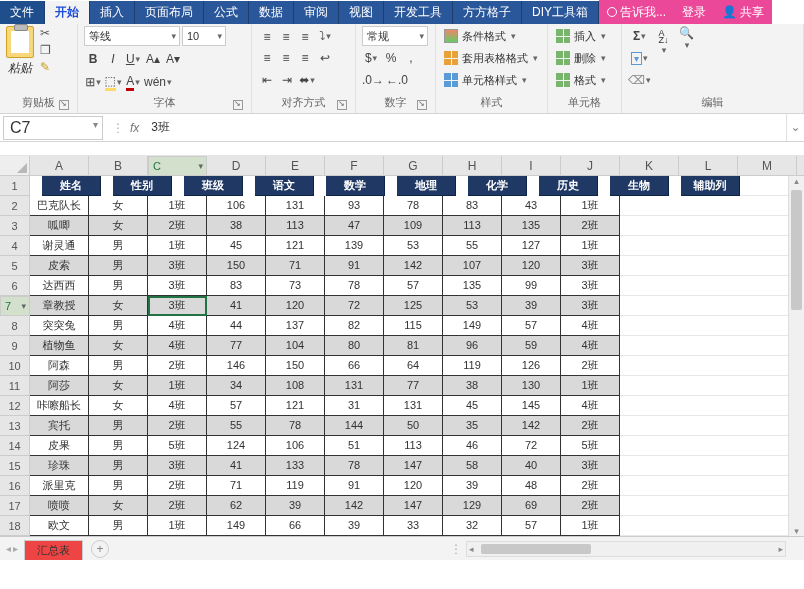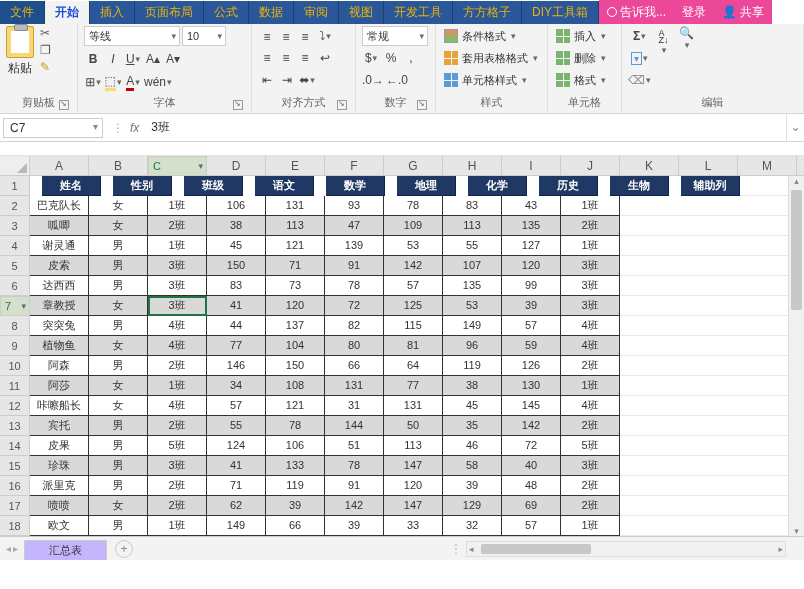--- a/index.html
+++ b/index.html
@@ -1,20 +1,20 @@
 <!DOCTYPE html>
 <html><head>
 <meta charset="utf-8">
 <style>
 * { margin: 0; padding: 0; box-sizing: border-box; font-family: "Microsoft YaHei", Arial, sans-serif; }
 body { width: 804px; height: 589px; overflow: hidden; background: #fff; font-size: 12px; color: #333; }
 
 
 .titlebar { background: #fff; height: 24px; display: flex; align-items: flex-end; }
-.tab { padding: 3px 10px; color: #eab308; background: #2a569a; font-size: 12px; cursor: pointer; border-right: 1px solid #1e3e6e; }
+.tab { padding: 3px 10px; color: #ffffff; background: #2a569a; font-size: 12px; cursor: pointer; border-right: 1px solid #1e3e6e; }
 .tab.first { background: #1f4e8c; }
 .tab.active { background: #f3f3f3; color: #1d4ed8; font-weight: bold; }
 .title-right { display: flex; align-items: center; background: #ec4899; height: 100%; }
 .title-right .ritem { color: #fff; padding: 3px 8px; cursor: pointer; display: flex; align-items: center; gap: 3px; }
 .bulb { display:inline-block; width:10px; height:10px; border:1px solid #fff; border-radius:50%; }
 
 
 .ribbon { background: #f3f3f3; border-bottom: 1px solid #d4d4d4; height: 90px; display: flex; }
 .group { border-right: 1px solid #e0e0e0; padding: 2px 6px 0 6px; display: flex; flex-direction: column; }
 .group-body { flex: 1; display: flex; align-items: flex-start; gap: 3px; }
@@ -22,21 +22,21 @@
 .dlg-launch { position: absolute; right: 2px; bottom: 3px; width: 10px; height: 10px; border: 1px solid #999; cursor: pointer; }
 .dlg-launch::after { content: "↘"; font-size: 8px; position: absolute; top: -2px; left: 0; color: #666; }
 
 .vcol { display: flex; flex-direction: column; gap: 2px; }
 .hrow { display: flex; align-items: center; gap: 2px; }
 .ctl { display: inline-flex; align-items: center; justify-content: center; min-width: 18px; height: 20px; cursor: pointer; color: #444; }
 .sel { border: 1px solid #ccc; background: #fff; height: 20px; font-size: 11px; padding: 0 14px 0 4px; position: relative; display: inline-flex; align-items: center; }
 .sel::after { content: "▾"; position: absolute; right: 3px; font-size: 9px; color: #666; }
 .dd { font-size: 9px; color: #666; margin-left: 1px; }
 
-.paste-btn { display: flex; flex-direction: column; align-items: center; gap: 2px; cursor: pointer; }
+.paste-btn { display: flex; flex-direction: column; align-items: center; gap: 2px; cursor: pointer; font-style: italic; }
 .clipboard-icon { width: 28px; height: 32px; background: #f8d77a; border: 1px solid #c9a227; border-radius: 2px; position: relative; }
 .clipboard-icon::before { content: ""; position: absolute; top: -3px; left: 7px; width: 12px; height: 5px; background: #bbb; border: 1px solid #888; border-radius: 2px; }
 .clipboard-icon::after { content: ""; position: absolute; top: 4px; left: 4px; right: 4px; bottom: 4px; background: #fff; }
 .mini-icons { display: flex; flex-direction: column; gap: 3px; margin-left: 3px; }
 .scissors, .copy-i, .brush { width: 14px; height: 14px; cursor: pointer; position: relative; }
 .scissors::before { content: "✂"; color: #555; font-size: 12px; }
 .copy-i::before { content: "❐"; color: #555; font-size: 12px; }
 .brush::before { content: "✎"; color: #c90; font-size: 12px; }
 
 .align-grid { display: grid; grid-template-columns: repeat(3, 18px); grid-template-rows: repeat(2, 20px); gap: 1px; }
@@ -49,21 +49,21 @@
 .cf-icon { width: 14px; height: 14px; background: linear-gradient(#e86, #6c6); border: 1px solid #999; }
 .sigma::before { content: "Σ"; font-weight: bold; color: #444; }
 .fill-i::before { content: "▾"; color: #5b9bd5; font-size: 10px; border: 1px solid #5b9bd5; padding: 0 2px; }
 .clear-i::before { content: "⌫"; color: #888; }
 .sort-i::before { content: "A"; font-size: 9px; }
 .sort-i::after { content: "Z↓"; font-size: 9px; display: block; margin-top: -3px; }
 .find-i::before { content: "🔍"; font-size: 12px; }
 
 
 .fbar { display: flex; align-items: center; border-bottom: 1px solid #d4d4d4; height: 28px; background: #fff; }
-.namebox { width: 100px; border: 1px solid #ccc; margin: 3px; padding: 2px 16px 2px 6px; position: relative; font-size: 12px; }
+.namebox { width: 100px; border: 1px solid #ccc; margin: 3px; padding: 2px 16px 2px 6px; position: relative; font-size: 16px; }
 .namebox::after { content: "▾"; position: absolute; right: 4px; color: #888; font-size: 10px; }
 .fx-sep { display: flex; align-items: center; gap: 6px; color: #aaa; padding: 0 6px; }
 .fx { font-style: italic; color: #777; cursor: pointer; }
 .formula-input { flex: 1; padding: 2px 6px; }
 .fbar-expand { width: 18px; text-align: center; color: #888; cursor: pointer; border-left: 1px solid #e0e0e0; height: 100%; line-height: 26px; }
 
 
 .gap-row { height: 14px; background: #fff; border-bottom: 1px solid #e5e5e5; }
 
 
@@ -88,21 +88,21 @@
 
 .vscroll { position: absolute; right: 0; top: 20px; bottom: 0; width: 16px; background: #f0f0f0; border-left: 1px solid #ddd; }
 .vthumb { position: absolute; left: 2px; right: 2px; top: 14px; height: 120px; background: #c8c8c8; border-radius: 2px; cursor: pointer; }
 .vscroll::before { content: "▴"; position: absolute; top: 0; width: 100%; text-align: center; font-size: 9px; color: #888; }
 .vscroll::after { content: "▾"; position: absolute; bottom: 0; width: 100%; text-align: center; font-size: 9px; color: #888; }
 
 
 .sheetbar { height: 24px; display: flex; align-items: center; border-top: 1px solid #ccc; background: #f3f3f3; }
 .tabnav { display: flex; gap: 2px; padding: 0 6px; color: #aaa; }
 .tabnav span { cursor: pointer; font-size: 10px; }
-.sheettab { background: #c4b5fd; border: 1px solid #ccc; border-bottom: none; padding: 2px 24px; font-size: 11px; cursor: pointer; position: relative; top: 1px; }
+.sheettab { background: #ef4444; border: 1px solid #ccc; border-bottom: none; padding: 2px 12px; font-size: 11px; cursor: pointer; position: relative; top: 1px; }
 .addsheet { width: 18px; height: 18px; border: 1px solid #ccc; border-radius: 50%; text-align: center; line-height: 16px; margin-left: 8px; cursor: pointer; color: #888; }
 .sheetbar .flex { flex: 1; }
 .hscroll { width: 320px; height: 16px; background: #f0f0f0; border: 1px solid #ddd; display: flex; align-items: center; position: relative; margin-right: 18px; }
 .hscroll::before { content: "◂"; position: absolute; left: 2px; font-size: 9px; color: #888; }
 .hscroll::after { content: "▸"; position: absolute; right: 2px; font-size: 9px; color: #888; }
 .hthumb { position: absolute; left: 14px; width: 110px; top: 2px; bottom: 2px; background: #c8c8c8; border-radius: 2px; cursor: pointer; }
 .hsplit { color: #aaa; padding: 0 4px; }
 </style>
 </head>
 <body>

